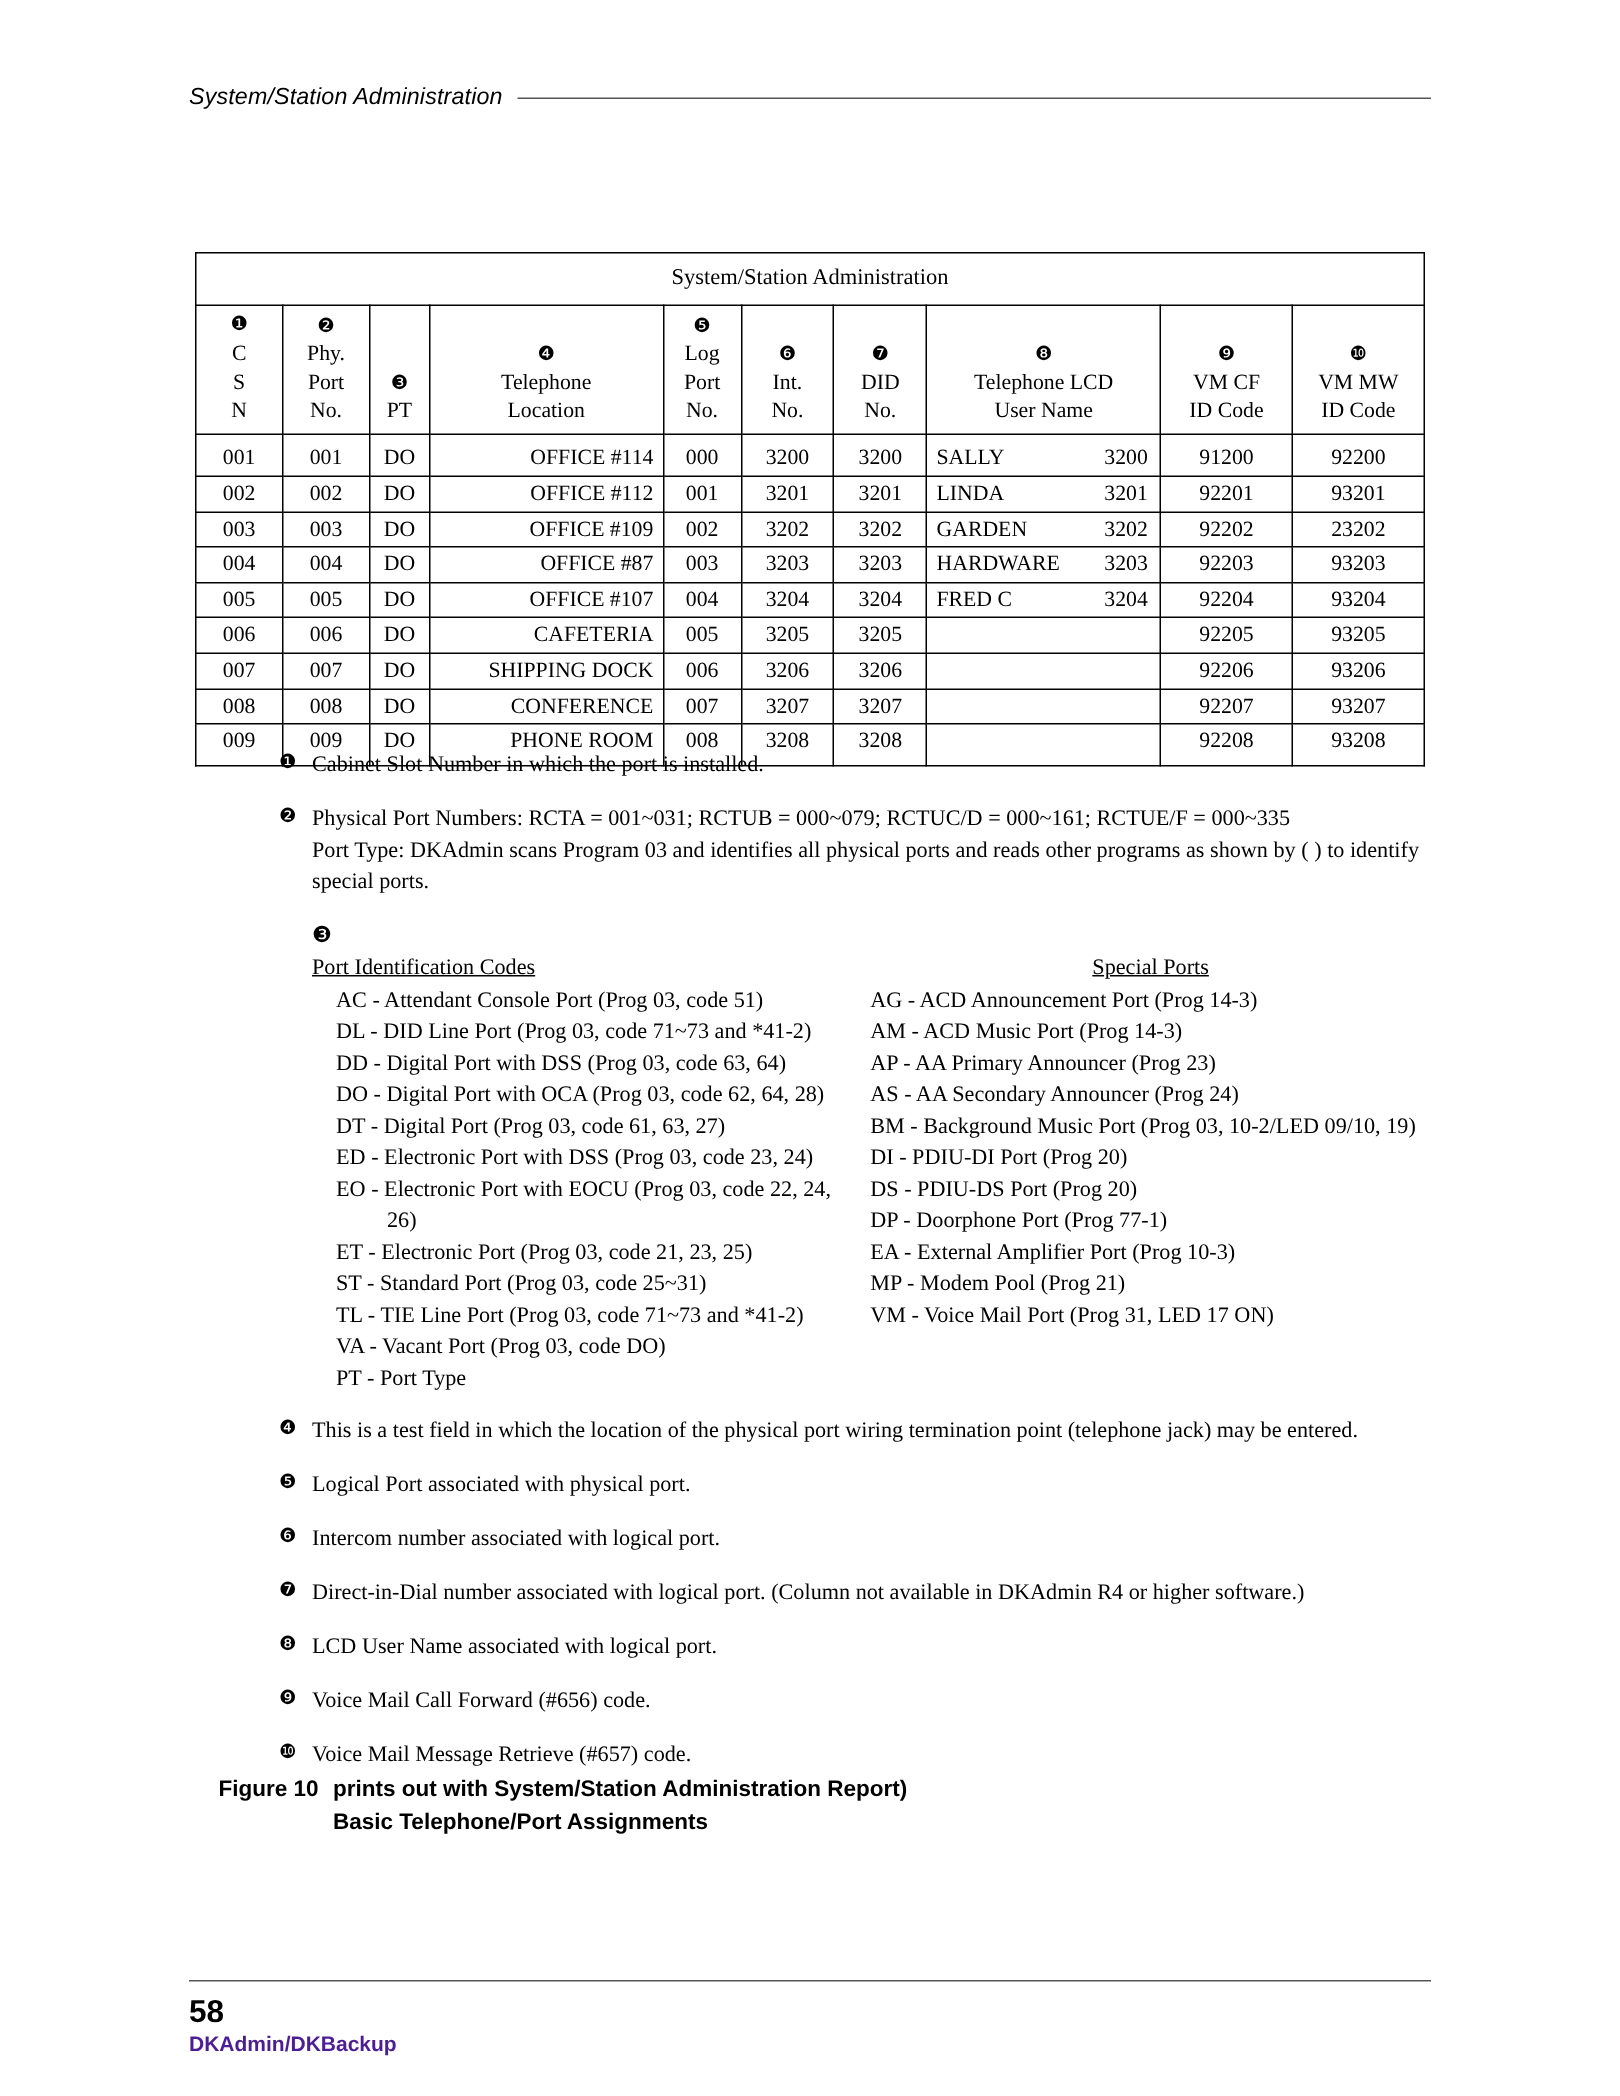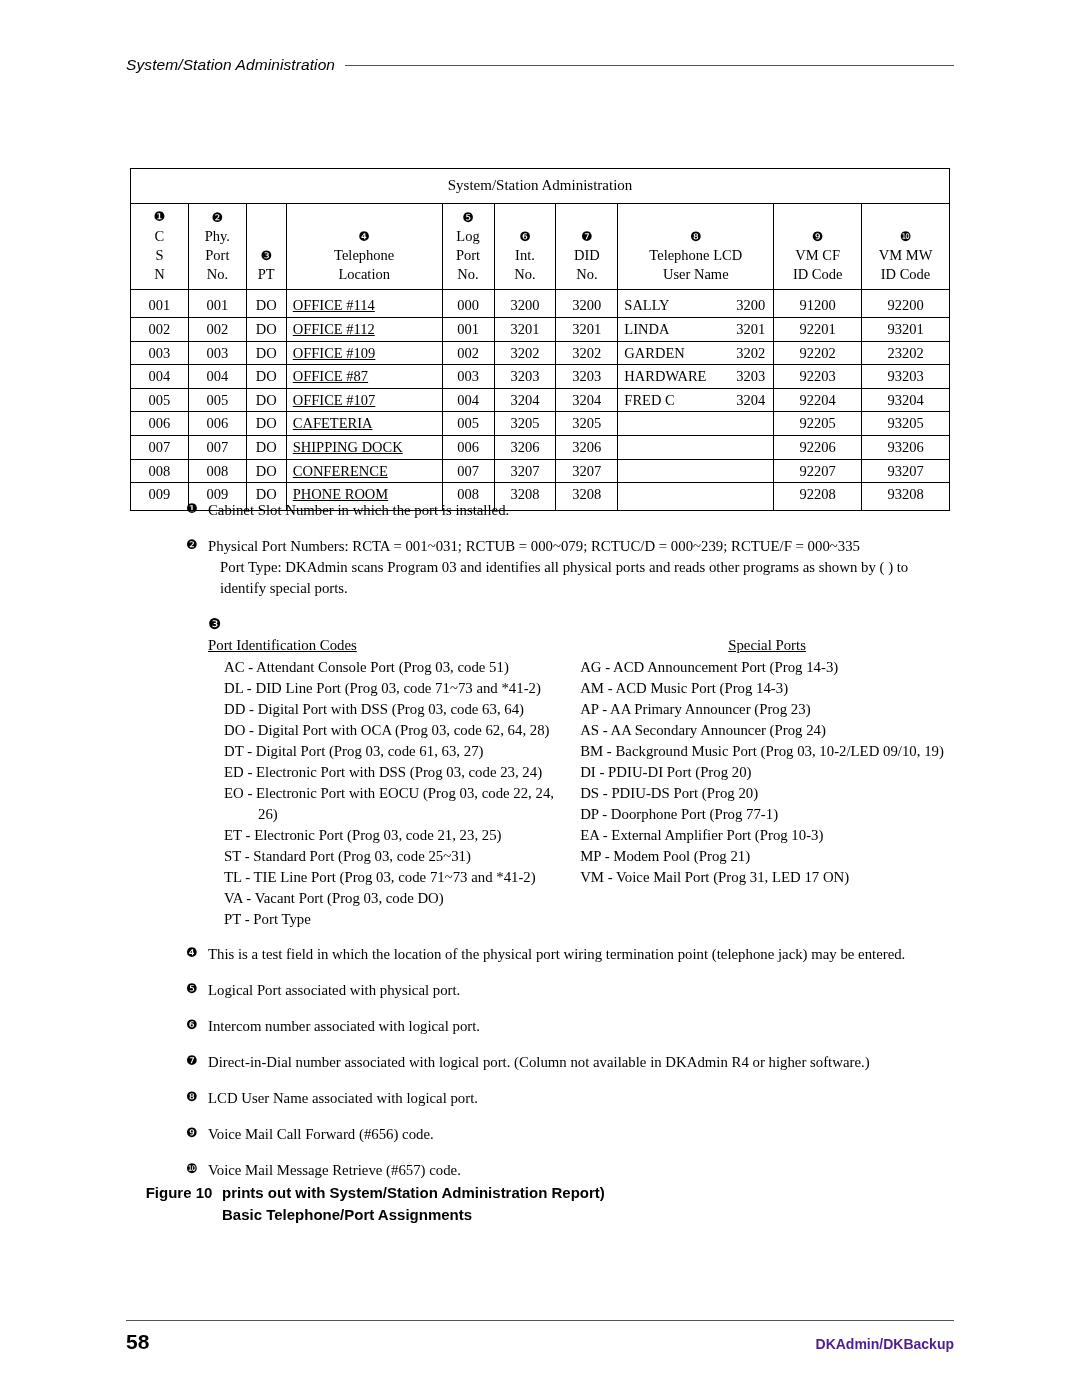--- a/index.html
+++ b/index.html
@@ -85,21 +85,21 @@
   .hdr-vmcf { padding-top: 22px !important; }
   .hdr-vmmw { padding-top: 22px !important; }
 
   .body-cell {
     padding: 1px 6px 1px 6px !important;
     font-size: 14.5px;
     line-height: 1.42;
     white-space: nowrap;
   }
   .c-center { text-align: center; }
-  .c-left { text-align: left; text-decoration: underline; }
+  .c-left { text-align: right; }
   .lcd-cell {
     padding: 1px 8px 1px 6px !important;
   }
   .lcd-inner {
     display: flex;
     justify-content: space-between;
     align-items: baseline;
     width: 100%;
   }
   .lcd-num { padding-left: 14px; }
@@ -136,21 +136,20 @@
     position: absolute;
     left: 0;
     top: 0px;
     font-family: "DejaVu Sans", sans-serif;
     font-size: 13px;
   }
   .note-line { display: block; }
   .note-sub {
     display: block;
     padding-left: 0px;
-    margin-left: 12px;
   }
 
   
   .note-codes {
     position: relative;
     padding-left: 22px;
     margin-bottom: 14px;
   }
   .codes-wrap {
     display: flex;
@@ -205,20 +204,21 @@
   .footer {
     position: absolute;
     left: 126px;
     top: 1330px;
     width: 828px;
     display: flex;
     justify-content: space-between;
     align-items: baseline;
     font-family: "Liberation Sans", "DejaVu Sans", sans-serif;
     font-weight: bold;
+    flex-direction: column;
   }
   .footer .page-num {
     font-size: 21px;
     color: #000000;
   }
   .footer .doc-name {
     font-size: 14px;
     color: #4c1d95;
   }
 </style>
@@ -480,21 +480,21 @@
 
 <div class="notes">
 
   <div class="note">
     <span class="note-marker">❶</span>
     <span class="note-line">Cabinet Slot Number in which the port is installed.</span>
   </div>
 
   <div class="note">
     <span class="note-marker">❷</span>
-    <span class="note-line">Physical Port Numbers: RCTA = 001~031; RCTUB = 000~079; RCTUC/D = 000~239; RCTUE/F = 000~335</span>
+    <span class="note-line">Physical Port Numbers: RCTA = 001~031; RCTUB = 000~079; RCTUC/D = 000~161; RCTUE/F = 000~335</span>
     <span class="note-sub">Port Type: DKAdmin scans Program 03 and identifies all physical ports and reads other programs as shown by (   ) to identify special ports.</span>
   </div>
 
   <div class="note-codes">
     <span class="note-marker">❸</span>
     <div class="codes-wrap">
       <div class="codes-col left">
         <span class="codes-heading">Port Identification Codes</span>
         <span class="code-item">AC - Attendant Console Port (Prog 03, code 51)</span>
         <span class="code-item">DL - DID Line Port (Prog 03, code 71~73 and *41-2)</span>

